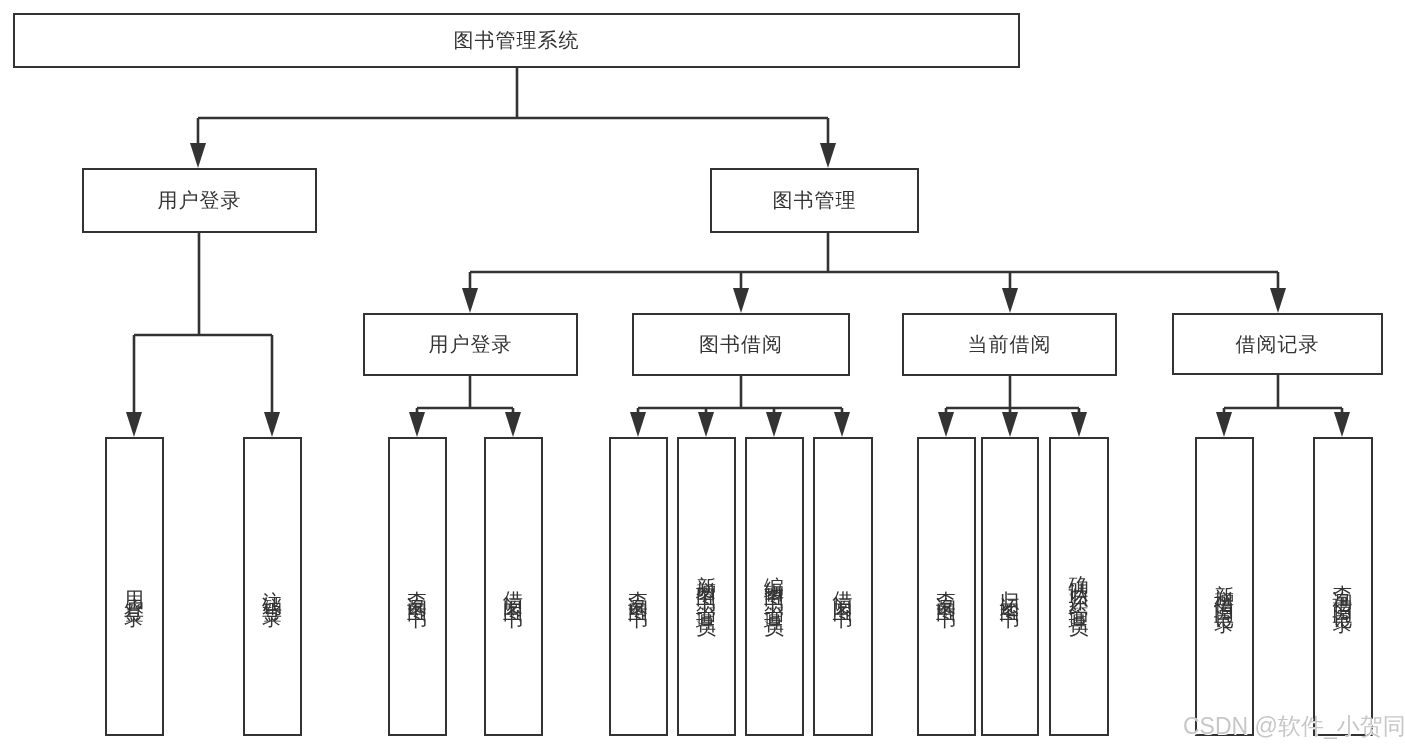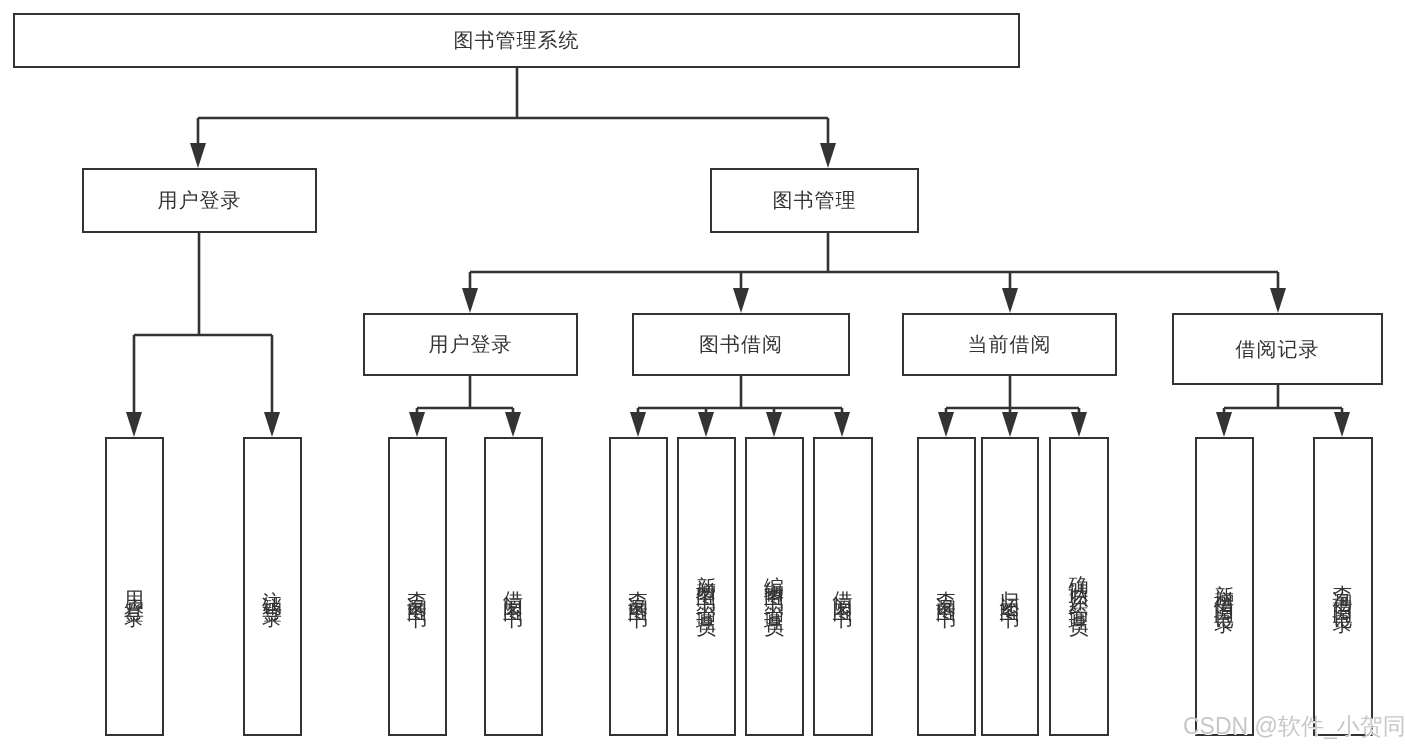--- a/index.html
+++ b/index.html
@@ -76,21 +76,21 @@
     </svg>
 
   <div class="node h" style="left:13px;top:13px;width:1007px;height:55px">图书管理系统</div>
 
   <div class="node h" style="left:82px;top:168px;width:235px;height:65px">用户登录</div>
   <div class="node h" style="left:710px;top:168px;width:209px;height:65px">图书管理</div>
 
   <div class="node h" style="left:363px;top:313px;width:215px;height:63px">用户登录</div>
   <div class="node h" style="left:632px;top:313px;width:218px;height:63px">图书借阅</div>
   <div class="node h" style="left:902px;top:313px;width:215px;height:63px">当前借阅</div>
-  <div class="node h" style="left:1172px;top:313px;width:211px;height:72px">借阅记录</div>
+  <div class="node h" style="left:1172px;top:313px;width:211px;height:62px">借阅记录</div>
 
   <div class="node v" style="left:105px;top:437px;width:59px;height:299px">用户登录</div>
   <div class="node v" style="left:243px;top:437px;width:59px;height:299px">注销登录</div>
 
   <div class="node v" style="left:388px;top:437px;width:59px;height:299px">查询图书</div>
   <div class="node v" style="left:484px;top:437px;width:59px;height:299px">借阅图书</div>
 
   <div class="node v" style="left:609px;top:437px;width:59px;height:299px">查询图书</div>
   <div class="node v" style="left:677px;top:437px;width:59px;height:299px">新增图书（管理员）</div>
   <div class="node v" style="left:745px;top:437px;width:59px;height:299px">编辑图书（管理员）</div>

